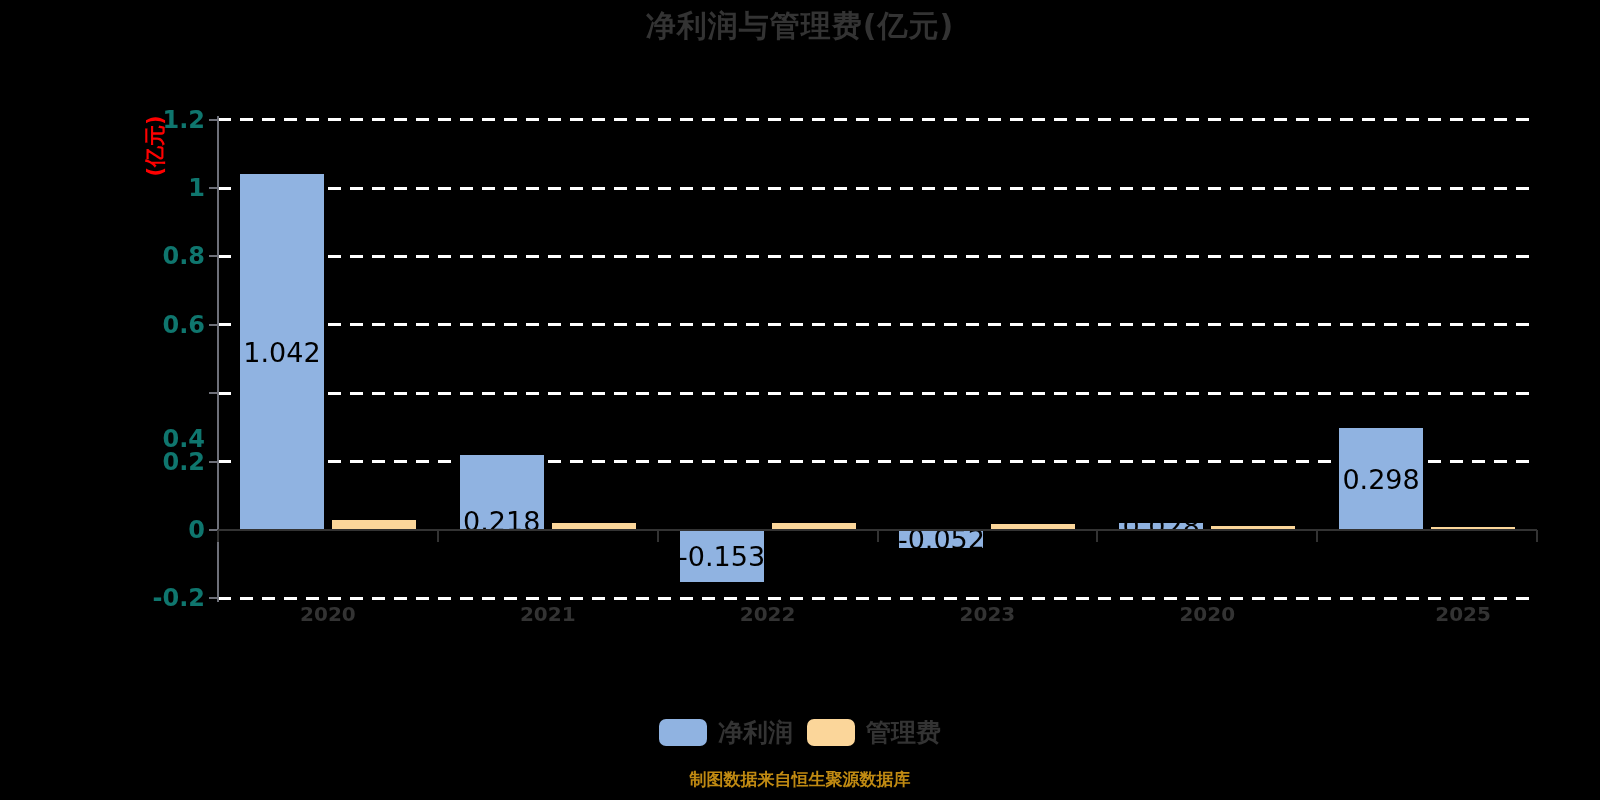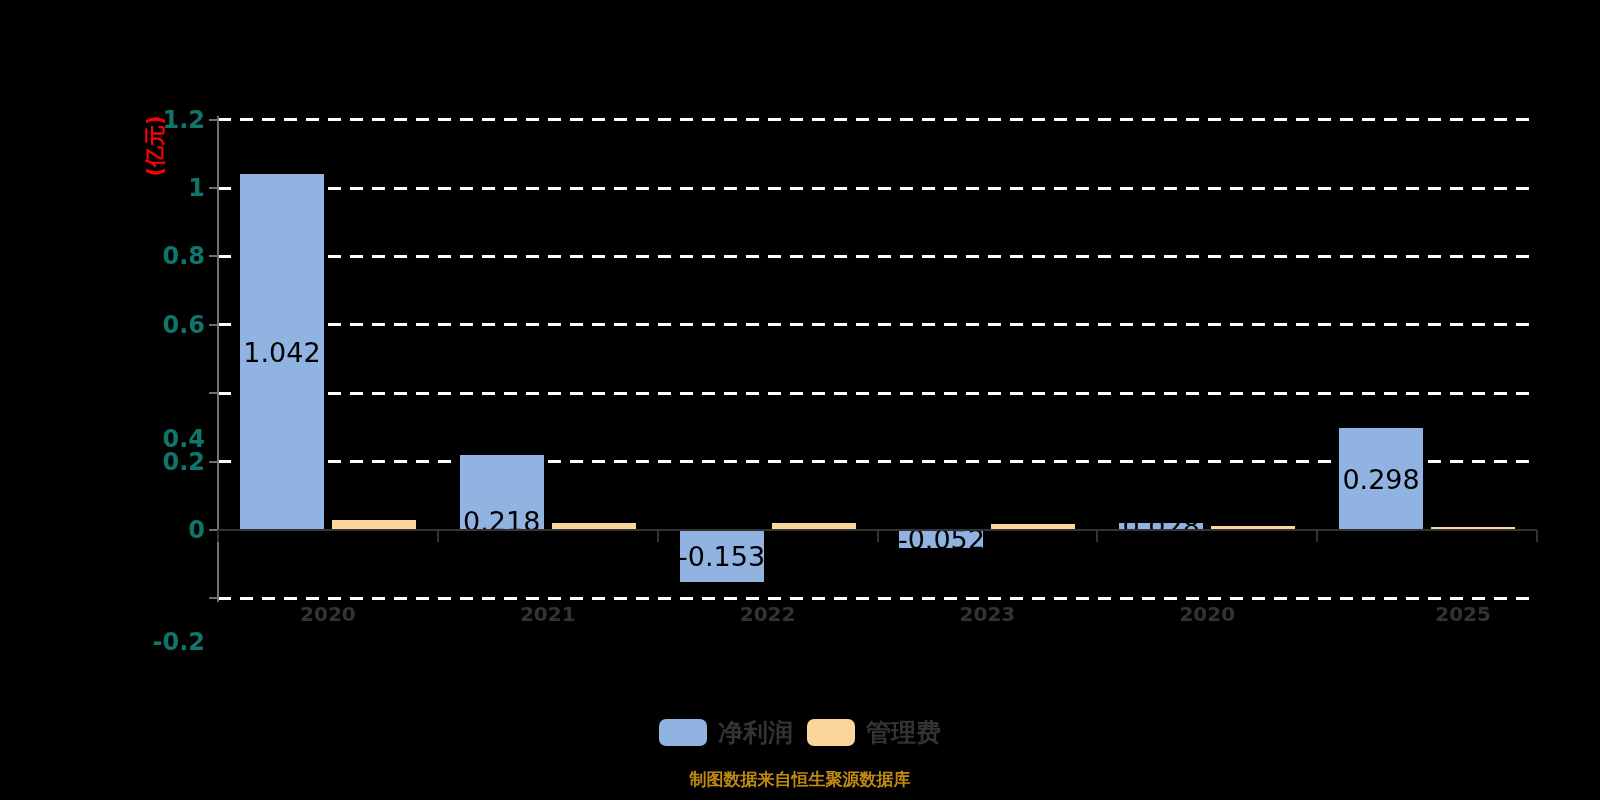--- a/index.html
+++ b/index.html
@@ -45,20 +45,21 @@
   .source-note{
     position:absolute;left:0;top:768px;width:100%;text-align:center;
     color:#c08a12;font-size:17px;font-weight:bold;
   }
 </style>
 </head>
 <body>
 
 <div class="stage">
 
+  <div class="chart-title">净利润与管理费(亿元)</div>
 
   <div class="y-axis-name">(亿元)</div>
 
   <div class="plot" id="plot">
       <div class="gridline" style="left: 218px; top: 118.1px; width: 1319px;"></div>
       <div class="y-tick" style="left: 209px; top: 118.6px;"></div>
       <div class="y-tick-label" style="left: 125px; top: 119.6px;">1.2</div>
       <div class="gridline" style="left: 218px; top: 186.5px; width: 1319px;"></div>
       <div class="y-tick" style="left: 209px; top: 187px;"></div>
       <div class="y-tick-label" style="left: 125px; top: 188px;">1</div>
@@ -71,21 +72,21 @@
       <div class="gridline" style="left: 218px; top: 391.7px; width: 1319px;"></div>
       <div class="y-tick" style="left: 209px; top: 392.2px;"></div>
       <div class="y-tick-label" style="left: 125px; top: 393.2px; margin-top: 46px;">0.4</div>
       <div class="gridline" style="left: 218px; top: 460.1px; width: 1319px;"></div>
       <div class="y-tick" style="left: 209px; top: 460.6px;"></div>
       <div class="y-tick-label" style="left: 125px; top: 461.6px;">0.2</div>
       <div class="y-tick" style="left: 209px; top: 529px;"></div>
       <div class="y-tick-label" style="left: 125px; top: 530px;">0</div>
       <div class="gridline" style="left: 218px; top: 596.9px; width: 1319px;"></div>
       <div class="y-tick" style="left: 209px; top: 597.4px;"></div>
-      <div class="y-tick-label" style="left: 125px; top: 598.4px; margin-top: 44px;">-0.2</div>
+      <div class="y-tick-label" style="left: 125px; top: 598.4px;">-0.2</div>
       <div class="y-spine" style="left: 217px; top: 115.6px; height: 486.8px;"></div>
       <div class="bar" style="left: 239.917px; top: 173.636px; width: 84px; height: 356.364px; background: rgb(144, 179, 225);"></div>
       <div class="bar-value-label" style="left: 281.917px; top: 351.818px;">1.042</div>
       <div class="bar" style="left: 459.75px; top: 455.444px; width: 84px; height: 74.556px; background: rgb(144, 179, 225);"></div>
       <div class="bar-value-label" style="left: 501.75px; top: 492.722px; margin-top: 28px;">0.218</div>
       <div class="bar" style="left: 679.583px; top: 530px; width: 84px; height: 52.326px; background: rgb(144, 179, 225);"></div>
       <div class="bar-value-label" style="left: 721.583px; top: 556.163px;">-0.153</div>
       <div class="bar" style="left: 899.417px; top: 530px; width: 84px; height: 17.784px; background: rgb(144, 179, 225);"></div>
       <div class="bar-value-label" style="left: 941.417px; top: 538.892px;">-0.052</div>
       <div class="bar" style="left: 1119.25px; top: 522.818px; width: 84px; height: 7.182px; background: rgb(144, 179, 225);"></div>

